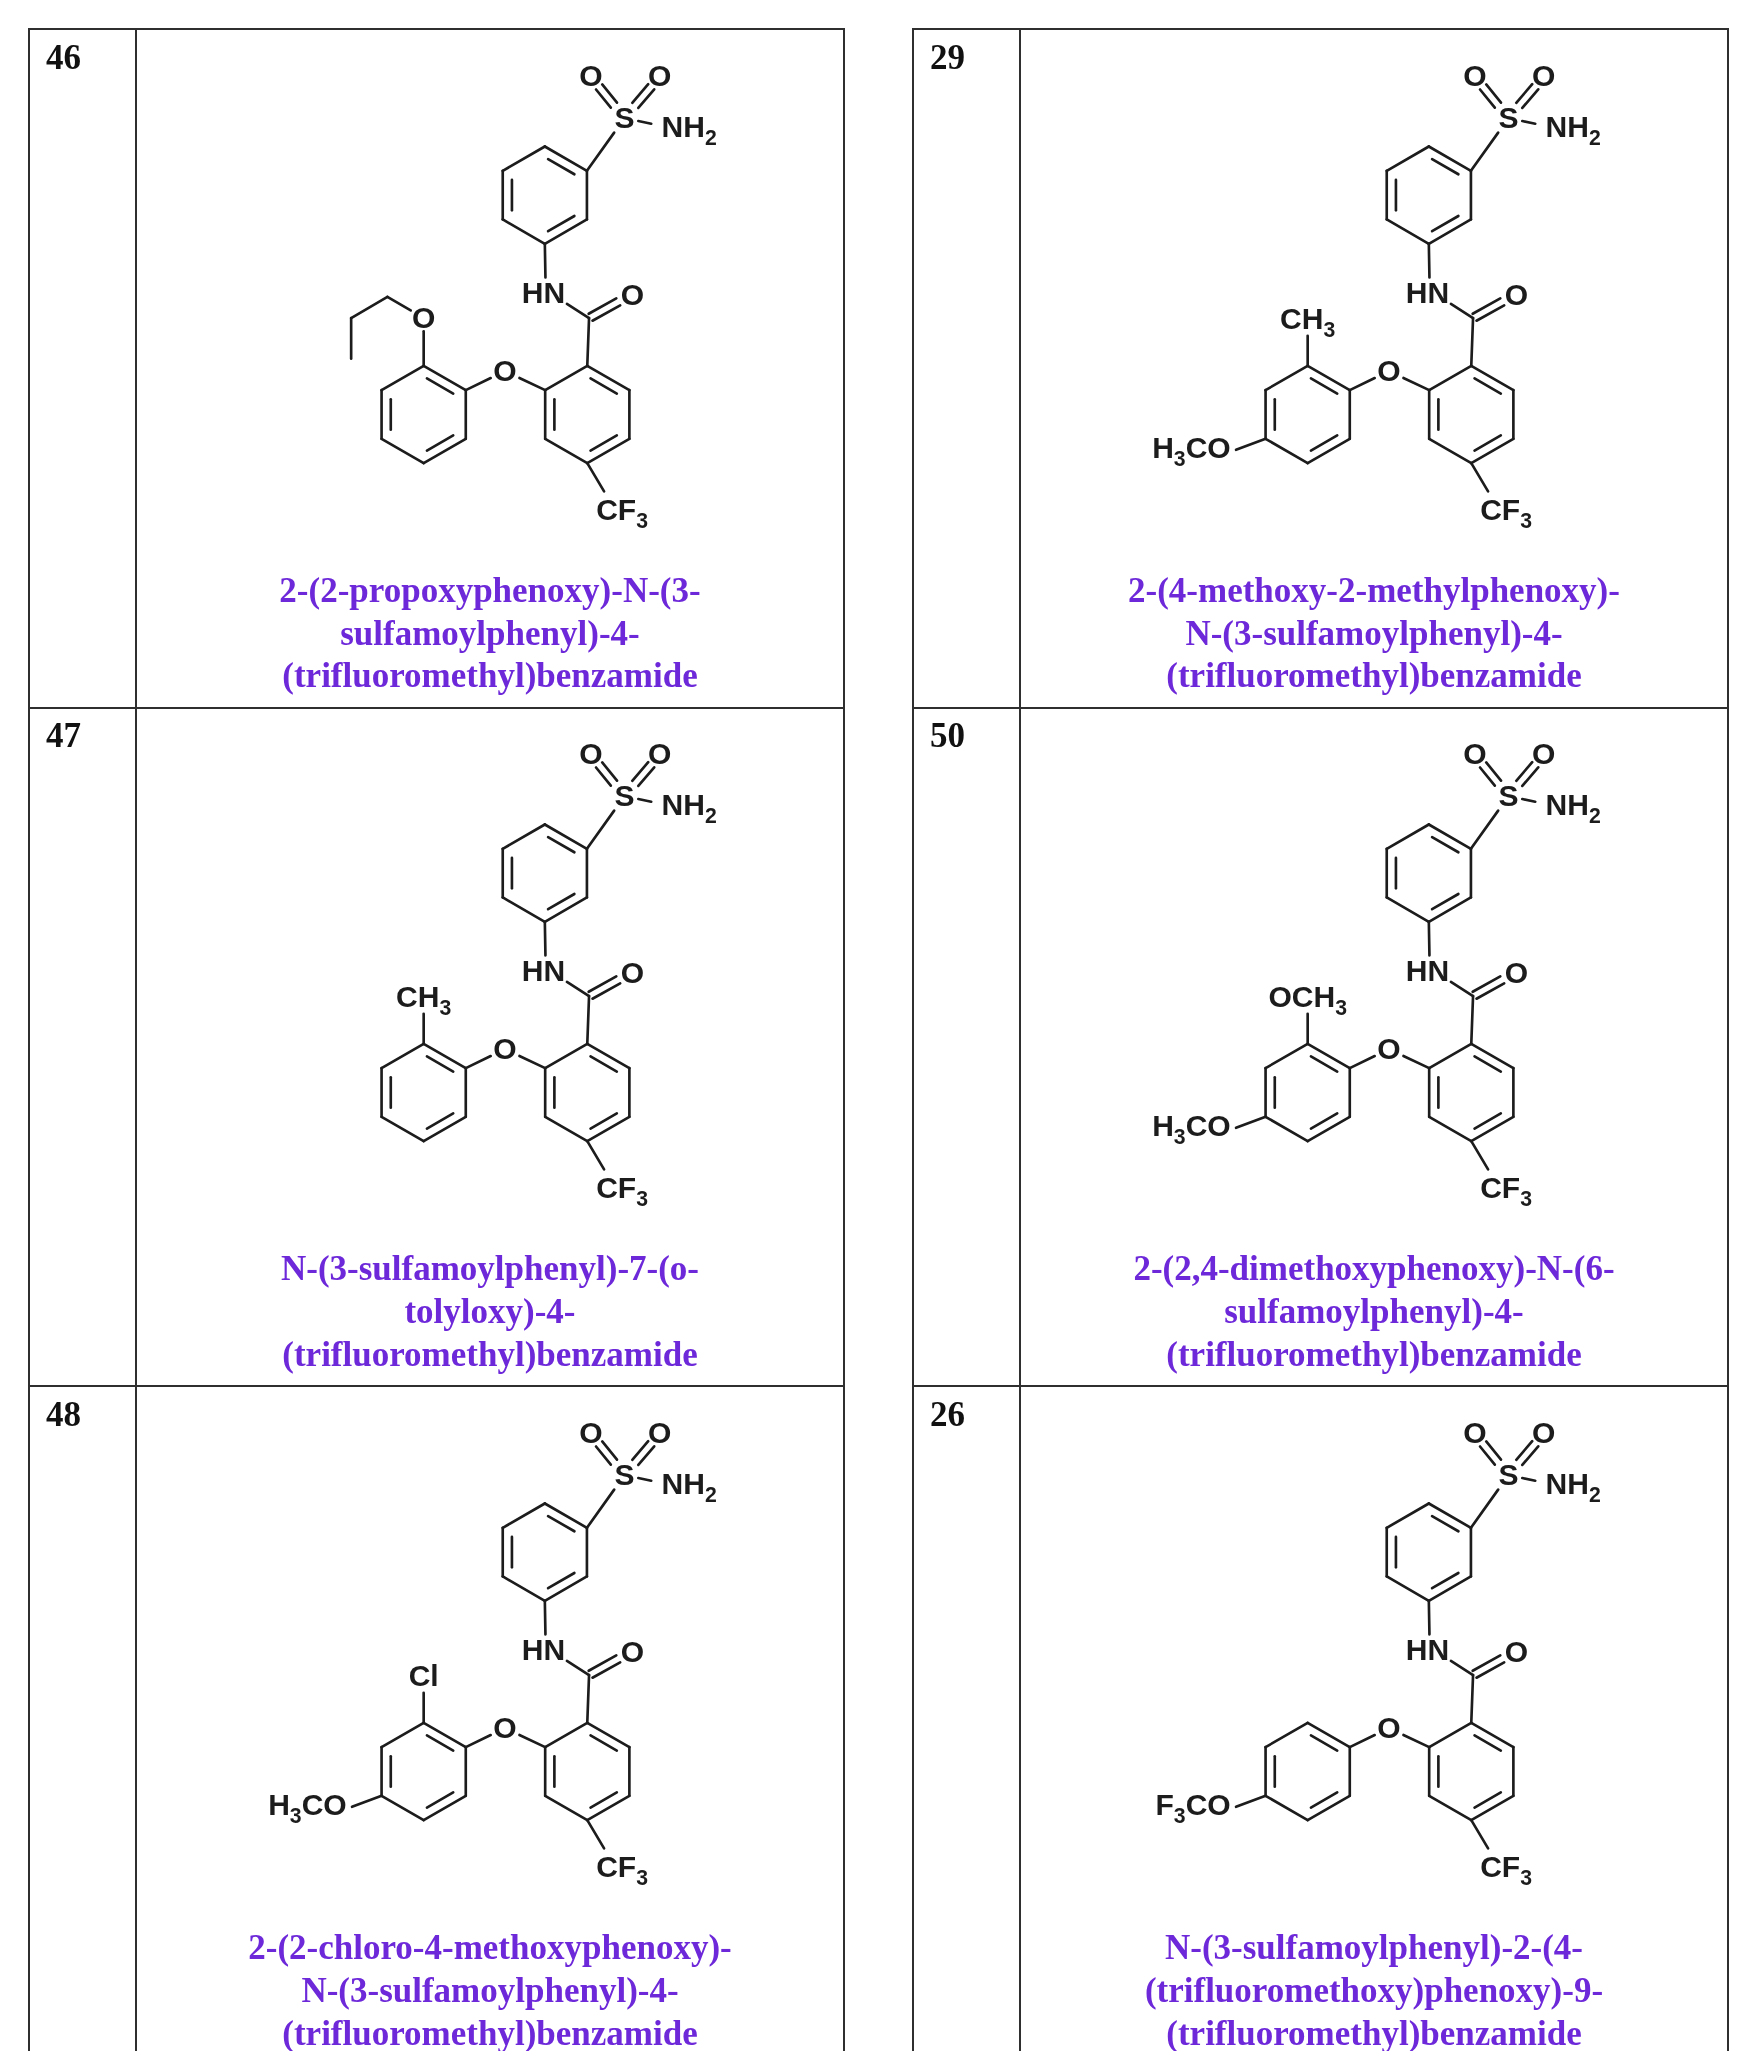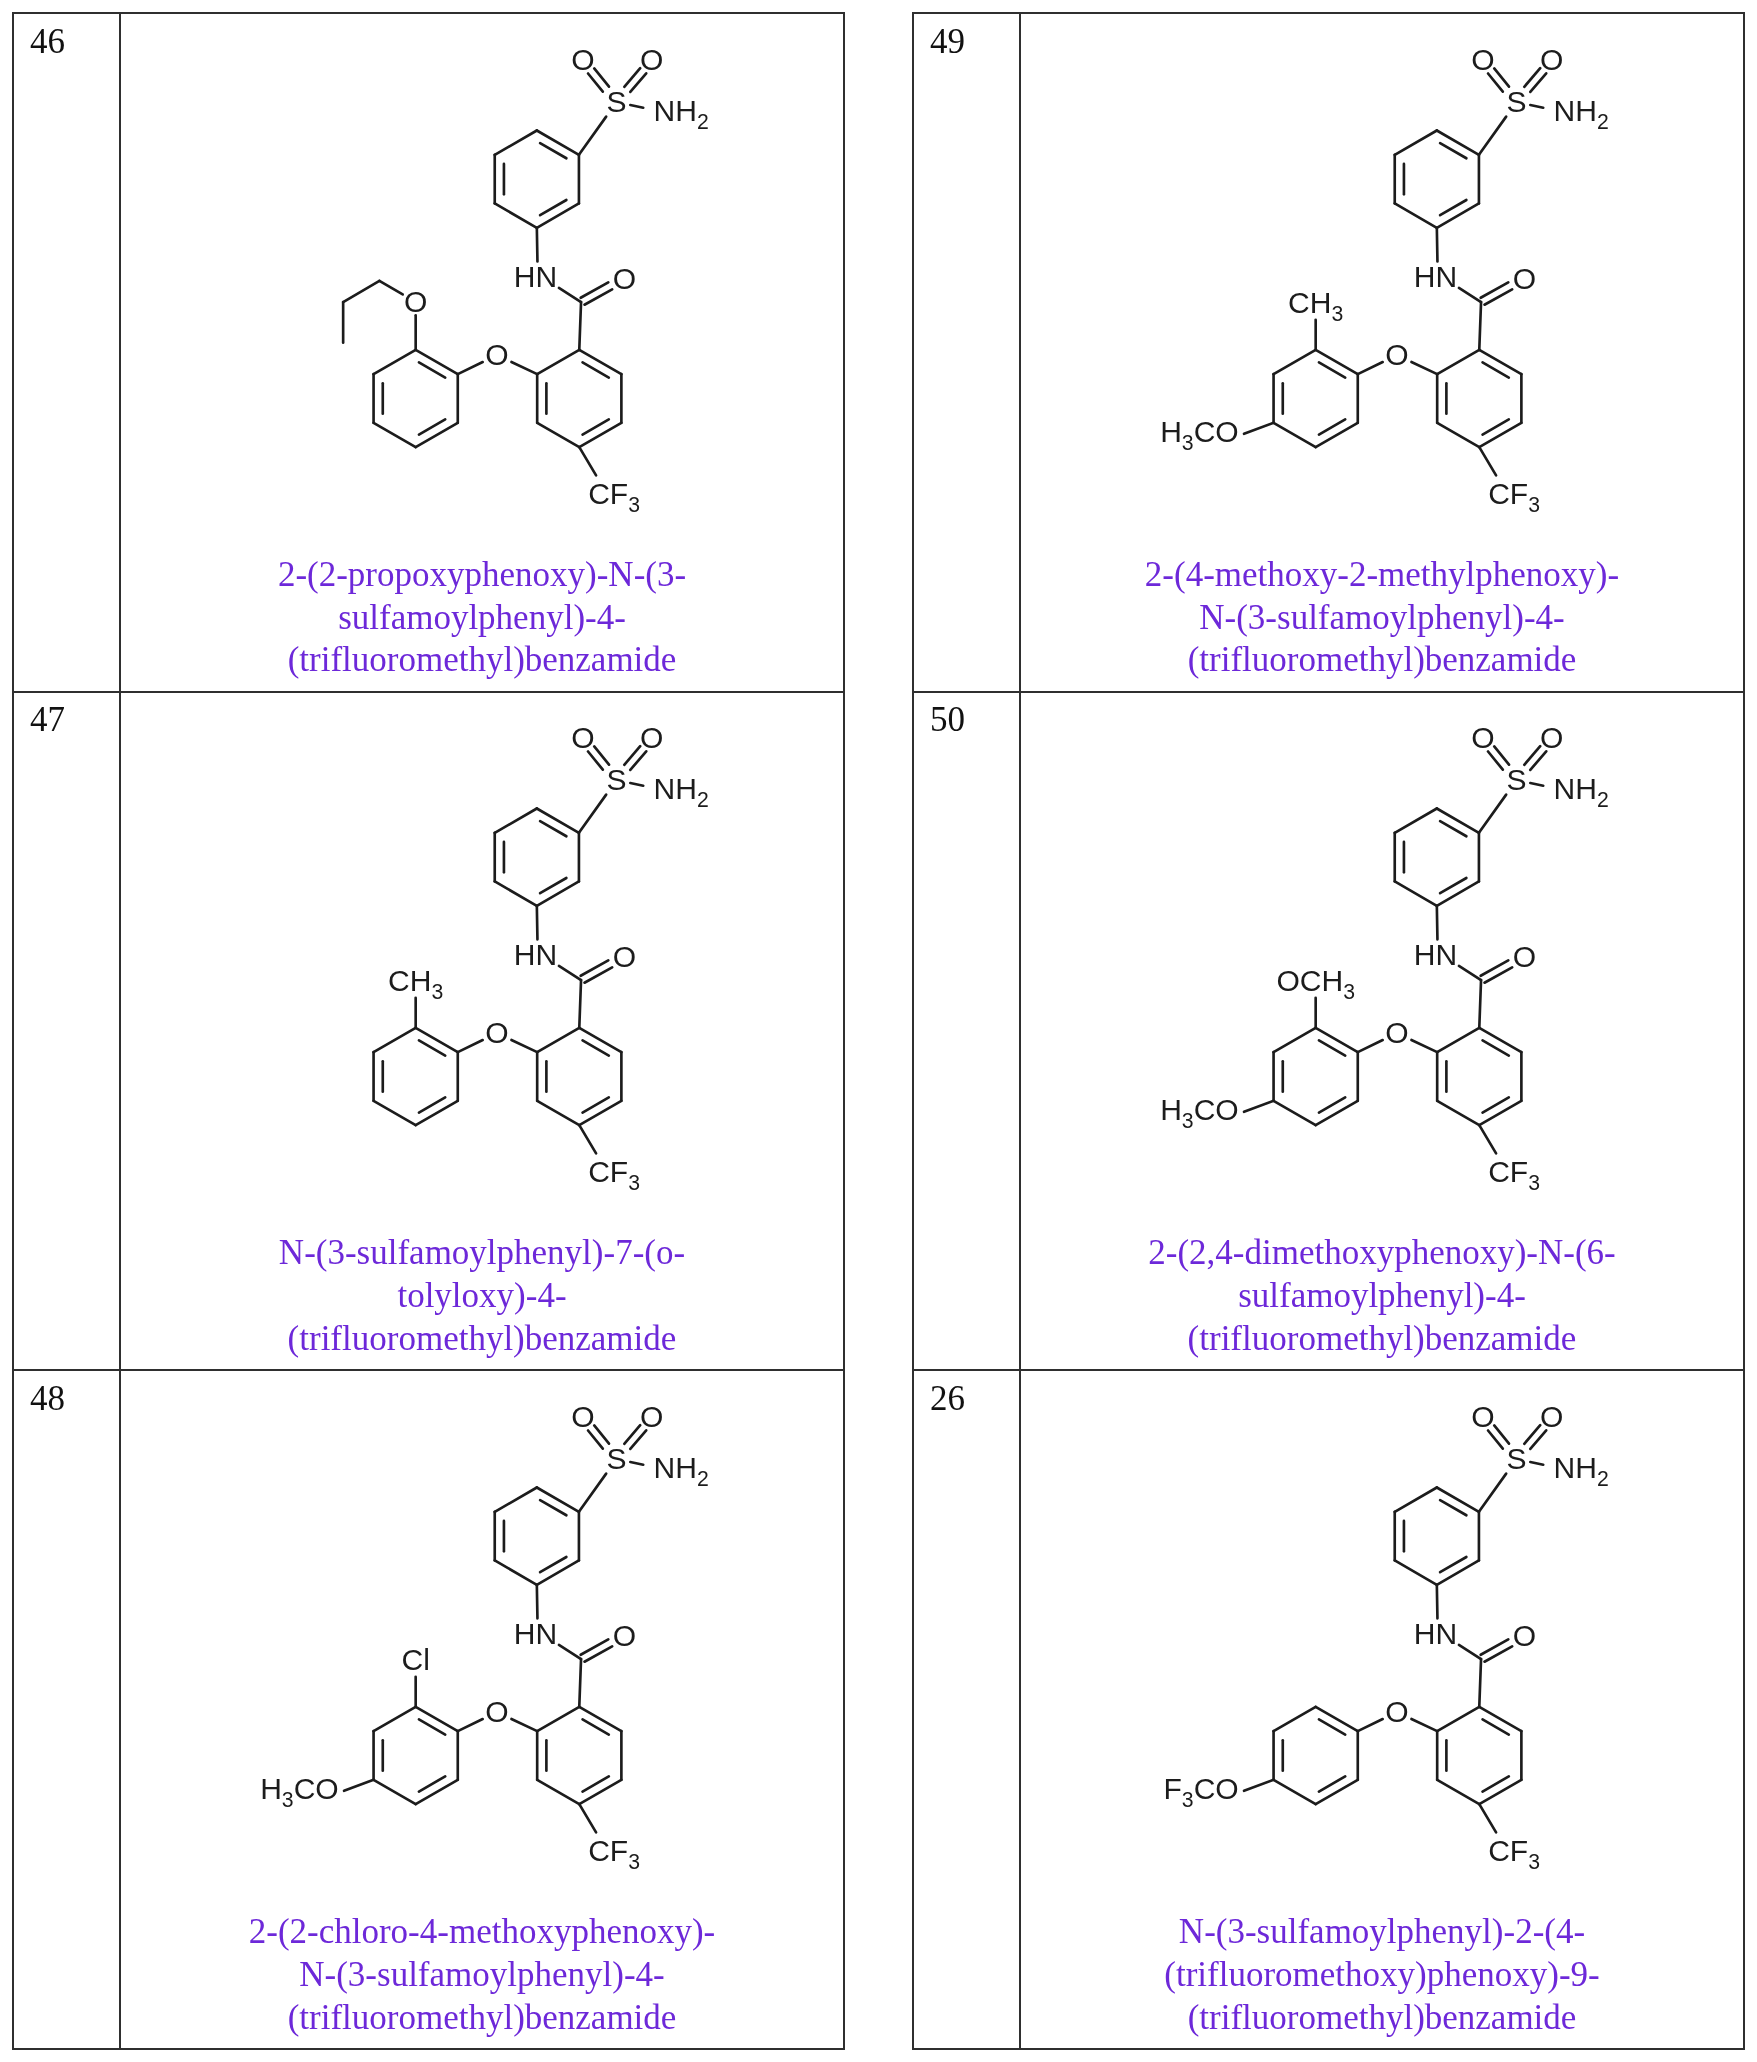--- a/index.html
+++ b/index.html
@@ -1,17 +1,17 @@
 <!DOCTYPE html>
 <html style="font-size:14px"><head>
 <meta charset="utf-8">
 <style>
   *{box-sizing:border-box;}
   html,body{margin:0;padding:0;background:#ffffff;}
-  .page{width:1757px;height:2051px;background:#fff;display:flex;gap:67px;padding:12px;}
+  .page{width:1757px;height:2051px;background:#fff;display:flex;gap:67px;padding:28px;font-weight:bold;}
   .ctable{width:833px;height:2038px;border:2.6px solid #2f2f2f;display:flex;flex-direction:column;background:#fff;}
   .crow{flex:1 1 0;display:flex;min-height:0;border-bottom:2.6px solid #2f2f2f;}
   .crow:last-child{border-bottom:none;}
   .num-cell{flex:0 0 107px;border-right:2.6px solid #2f2f2f;padding:8.8px 0 0 16px;
             font-family:"Liberation Serif","DejaVu Serif",serif;font-size:35px;line-height:1.1;color:#111;}
   .struct-cell{flex:1 1 auto;display:flex;flex-direction:column;align-items:center;min-width:0;}
   .svgbox{flex:1 1 auto;width:100%;display:flex;align-items:flex-start;justify-content:center;min-height:0;padding-top:3.5px;}
   .cname{font-family:"Liberation Serif","DejaVu Serif",serif;font-size:35px;line-height:1.22;
          color:#6d28d9;text-align:center;padding:0 7px 8.8px;}
 </style>
@@ -235,21 +235,21 @@
           <div>(trifluoromethyl)benzamide</div>
         </div>
       </div>
     </div>
 
   </div>
 
   <div class="ctable">
 
     <div class="crow">
-      <div class="num-cell">49</div>
+      <div class="num-cell">29</div>
       <div class="struct-cell">
         <div class="svgbox">
             <svg viewBox="0 0 640 600" width="566" height="531" xmlns="http://www.w3.org/2000/svg">
               <g stroke="#1c1c1c" stroke-width="3" stroke-linecap="round" fill="none">
                 <line x1="382.0" y1="127.0" x2="429.6" y2="154.5"></line>
                 <line x1="429.6" y1="154.5" x2="429.6" y2="209.5"></line>
                 <line x1="429.6" y1="209.5" x2="382.0" y2="237.0"></line>
                 <line x1="382.0" y1="237.0" x2="334.4" y2="209.5"></line>
                 <line x1="334.4" y1="209.5" x2="334.4" y2="154.5"></line>
                 <line x1="334.4" y1="154.5" x2="382.0" y2="127.0"></line>

